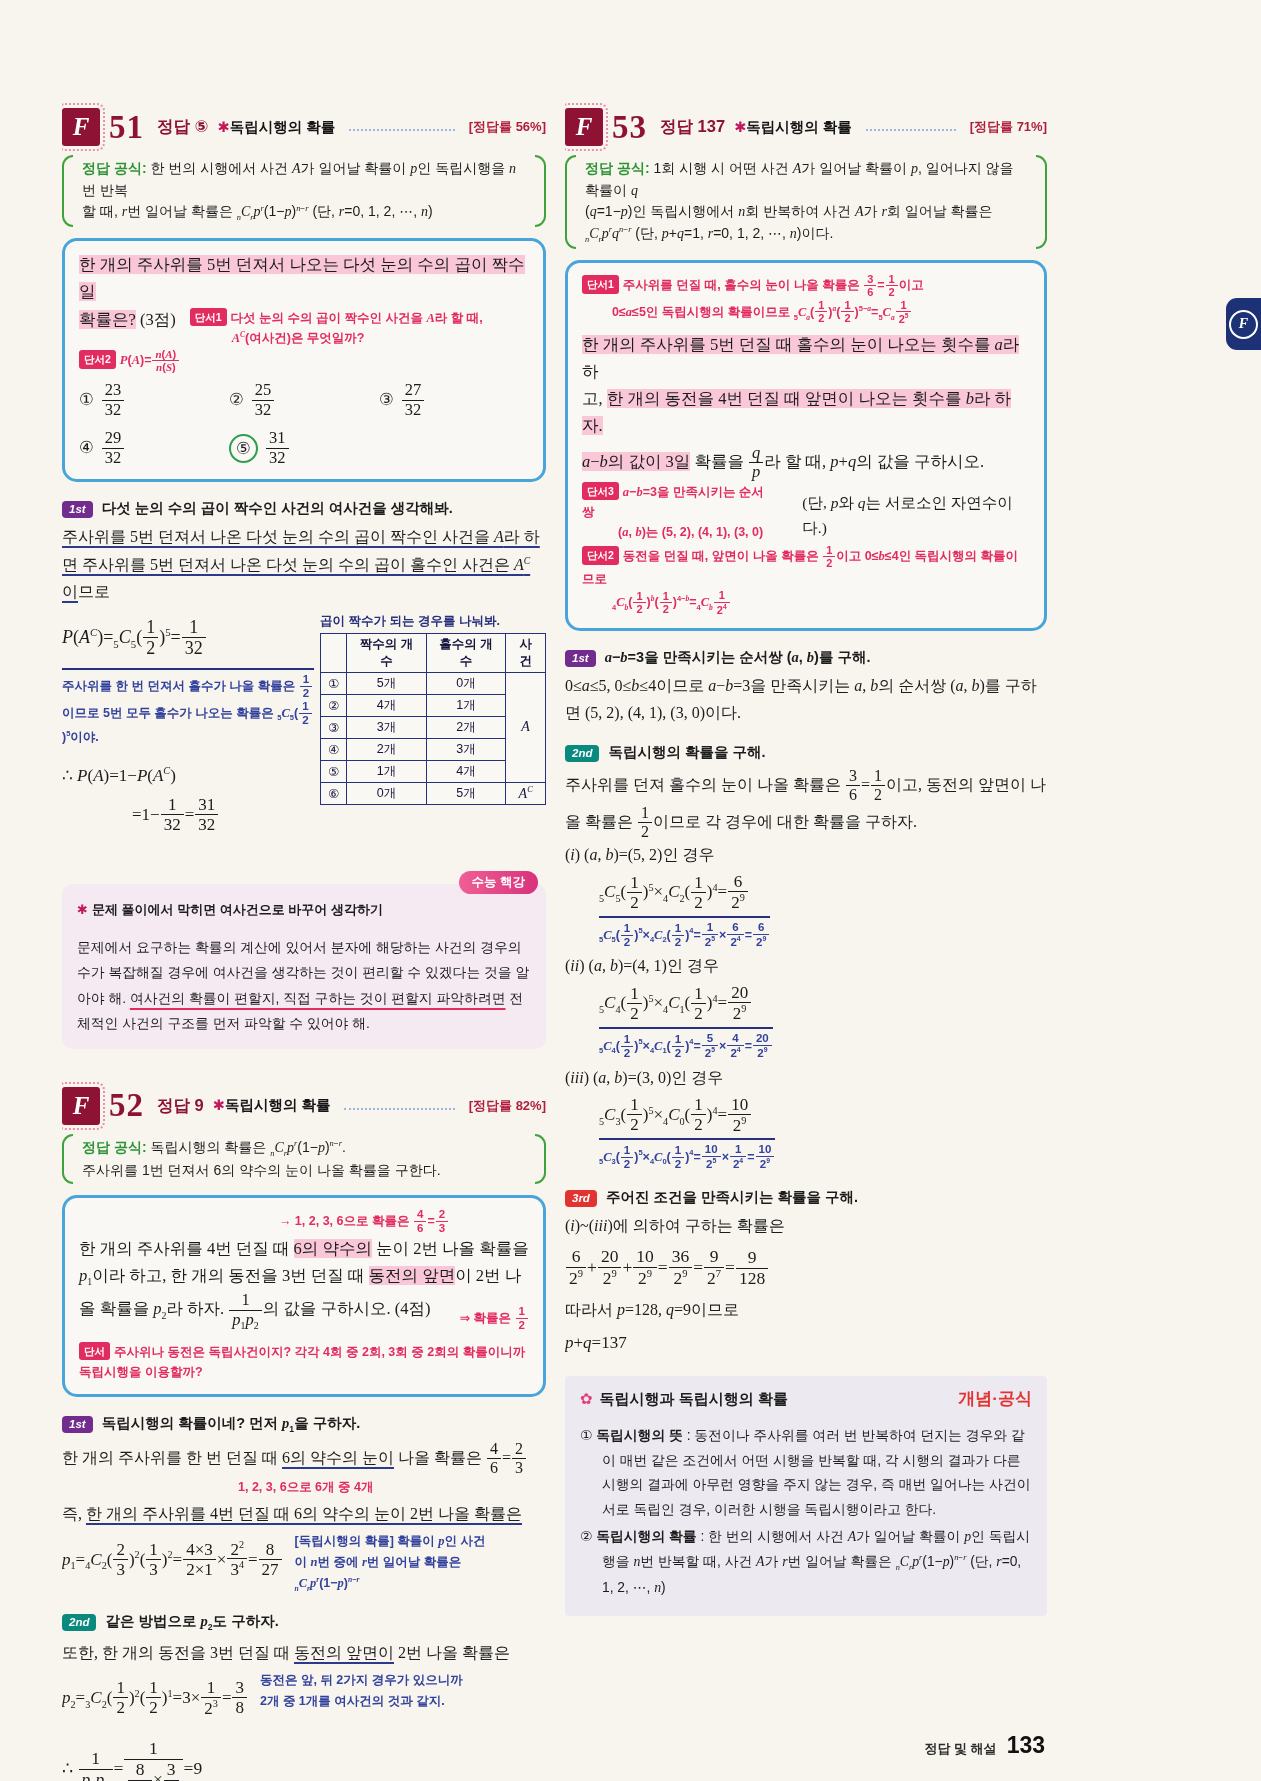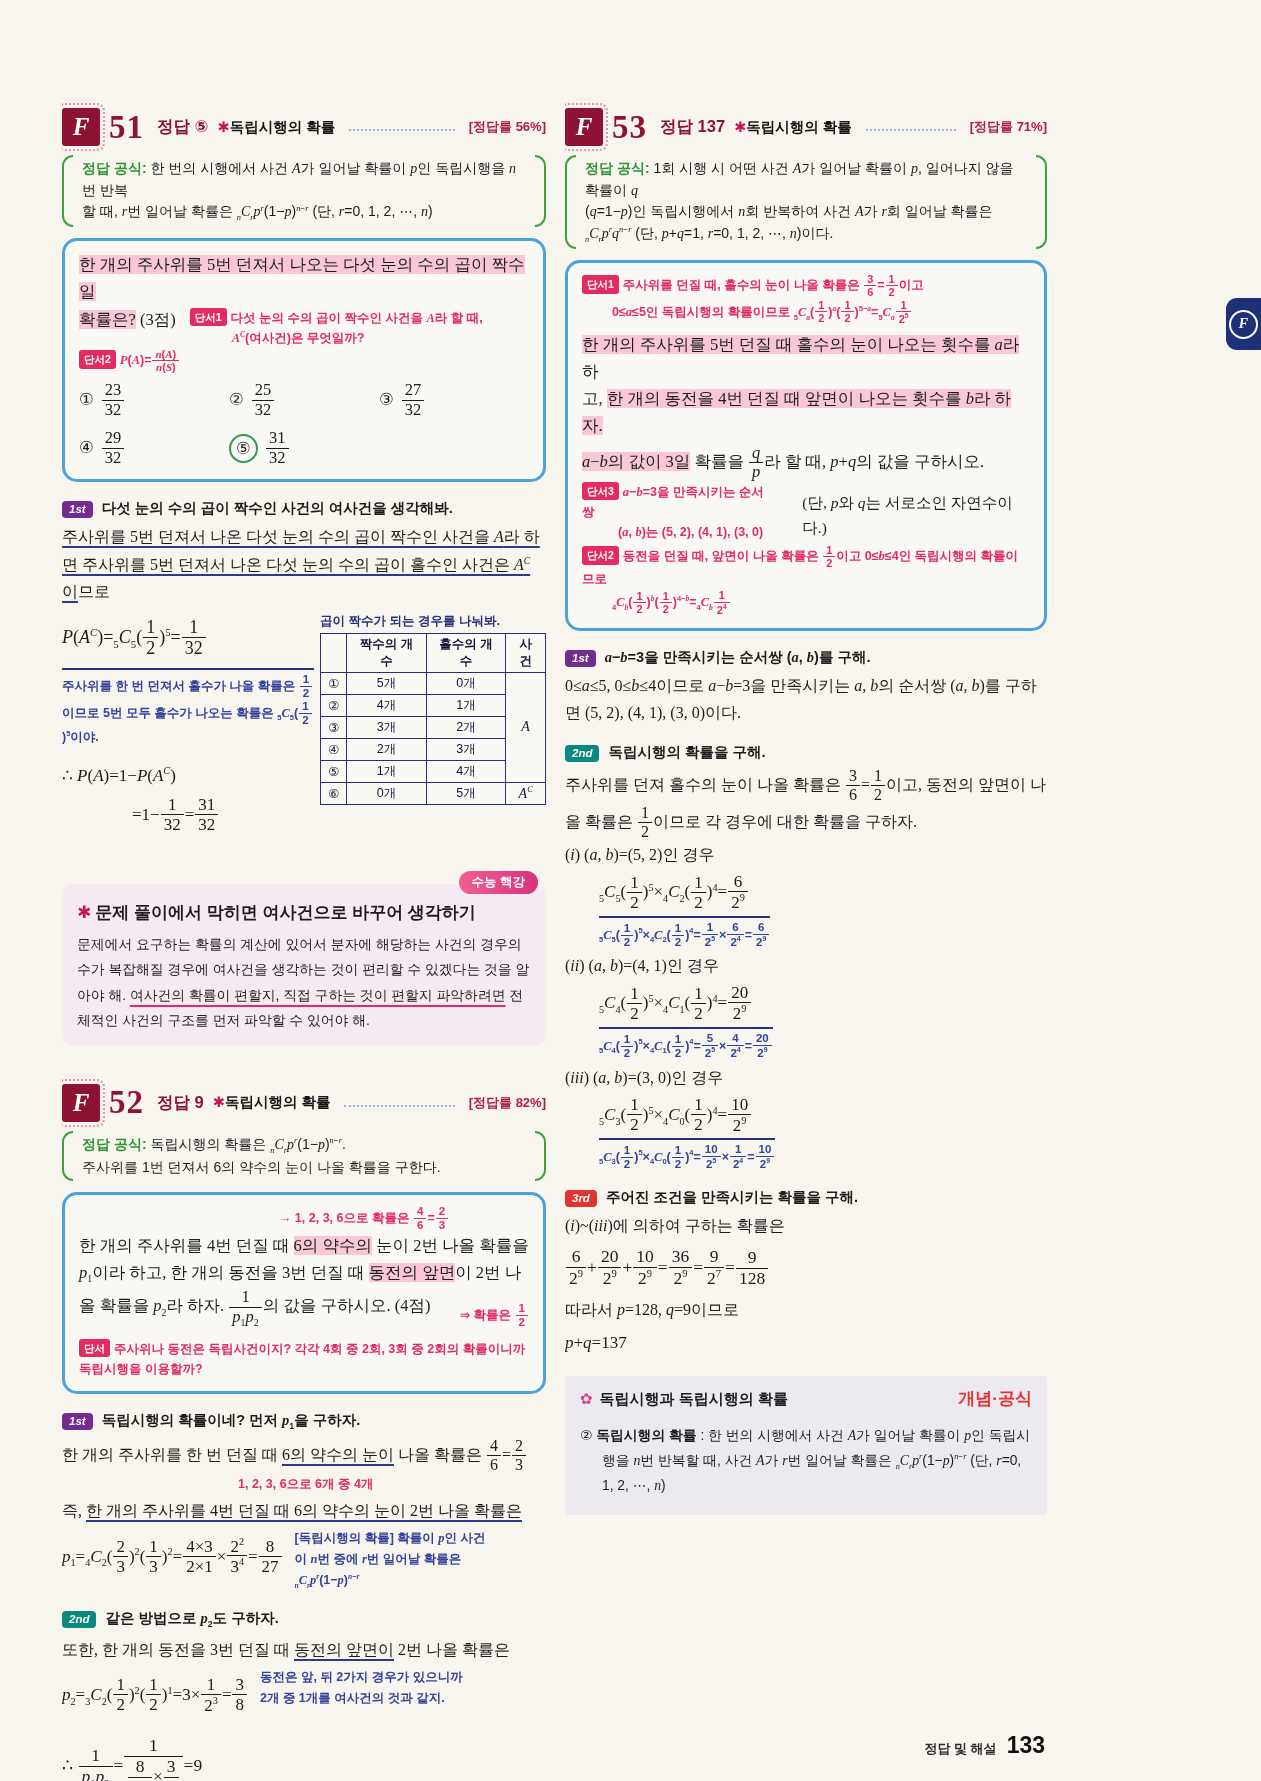--- a/index.html
+++ b/index.html
@@ -75,21 +75,21 @@
   table.ev{border-collapse:collapse;font-size:12.5px;background:rgba(255,255,255,.3);}
   table.ev th,table.ev td{border:1.5px solid #27307c;padding:2px 7px;text-align:center;color:#14143c;}
   table.ev th{font-weight:bold;}
   .evA{font-family:"Liberation Serif",serif;font-size:14px;}
   .underbar{border-top:2px solid #27307c;display:inline-block;padding-top:3px;margin-top:2px;}
 
   
   .hbox{position:relative;background:#f5eaf2;border-radius:10px;padding:17px 15px 12px;margin-top:42px;}
   .hpill{position:absolute;top:-13px;right:8px;background:linear-gradient(90deg,#ef5f94,#d8327c);color:#fff;
          font-size:12.5px;font-weight:bold;padding:3px 13px;border-radius:14px;}
-  .htitle{font-weight:bold;font-size:17px;margin-bottom:8px;}
+  .htitle{font-weight:bold;font-size:13px;margin-bottom:16px;}
   .htitle .star{margin-right:4px;}
   .hbody{font-size:13.8px;line-height:1.85;}
 
   
   .kbox{background:#ece9f1;border-radius:4px;padding:11px 15px 14px;margin-top:22px;}
   .khead{display:flex;align-items:baseline;gap:7px;}
   .kflower{color:#e0407e;font-size:15px;}
   .ktitle{font-weight:bold;font-size:15px;}
   .ktag{margin-left:auto;color:#e23333;font-size:17px;font-weight:bold;}
   .kitems{margin-top:14px;font-size:13.8px;line-height:1.8;}
@@ -379,20 +379,21 @@
     <div class="para">따라서 <i>p</i>=128, <i>q</i>=9이므로</div>
     <div class="math"><i>p</i>+<i>q</i>=137</div>
 
     <div class="kbox">
       <div class="khead">
         <span class="kflower">✿</span>
         <span class="ktitle">독립시행과 독립시행의 확률</span>
         <span class="ktag">개념·공식</span>
       </div>
       <div class="kitems">
+        <div class="kitem">① <b>독립시행의 뜻</b> : 동전이나 주사위를 여러 번 반복하여 던지는 경우와 같이 매번 같은 조건에서 어떤 시행을 반복할 때, 각 시행의 결과가 다른 시행의 결과에 아무런 영향을 주지 않는 경우, 즉 매번 일어나는 사건이 서로 독립인 경우, 이러한 시행을 독립시행이라고 한다.</div>
         <div class="kitem">② <b>독립시행의 확률</b> : 한 번의 시행에서 사건 <i>A</i>가 일어날 확률이 <i>p</i>인 독립시행을 <i>n</i>번 반복할 때, 사건 <i>A</i>가 <i>r</i>번 일어날 확률은 <sub><i>n</i></sub><i>C</i><sub><i>r</i></sub><i>p</i><sup><i>r</i></sup>(1−<i>p</i>)<sup><i>n</i>−<i>r</i></sup> (단, <i>r</i>=0, 1, 2, ⋯, <i>n</i>)</div>
       </div>
     </div>
   </section>
 </div>
 
 <div class="stab">
   <span class="circ">F</span>
 </div>
 <div class="footer">

